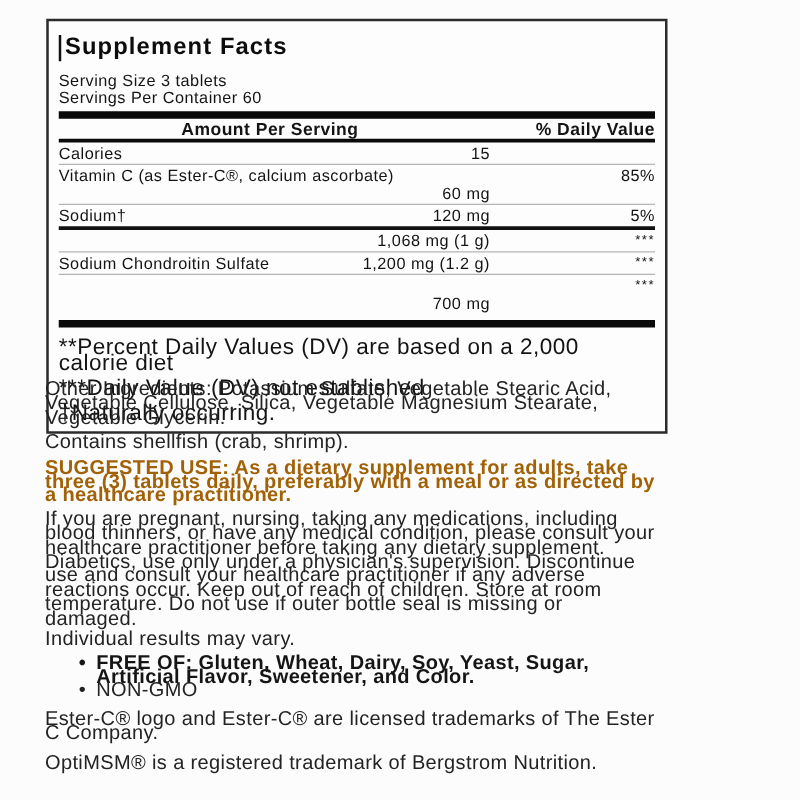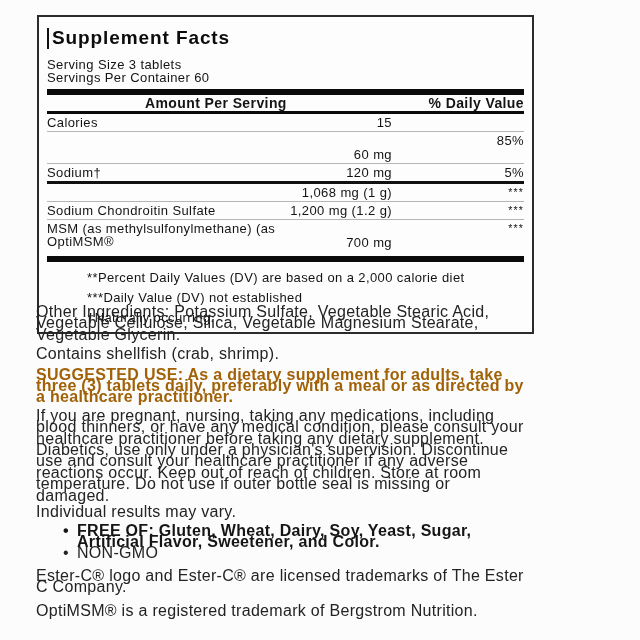--- a/index.html
+++ b/index.html
@@ -48,21 +48,21 @@
   }
   .nrow .name { white-space:pre-line; display:block; }
   .nrow .amount { position:absolute; right:132px; top:2px; white-space:nowrap; }
   .nrow.two { min-height:27px; }
   .nrow.two .amount { top:auto; bottom:2px; }
   .nrow .dv { position:absolute; right:0; top:2px; }
   .nrow .dv.stars { font-size:10.5px; top:2px; letter-spacing:1.2px; }
   .nrow.dark-sep { border-bottom:3px solid #111; }
   .nrow.no-sep { border-bottom:none; }
 
-  .footnotes { font-size:13px; margin-top:9px;margin-left:40px; }
+  .footnotes { font-size:18px; margin-top:9px; }
   .footnote-line { margin-bottom:7px; line-height:13px; }
   .footnote-line:last-child { margin-bottom:3px; }
 
   
   .body-copy {
     position:absolute; left:36px; top:306px; width:566px;
     font-size:16px; line-height:11.4px; letter-spacing:0.3px;
     color:#232323;
   }
   .ml { white-space:pre-line; }
@@ -100,20 +100,21 @@
     </div>
 
     <div class="nrow">
       <span class="name">Calories</span>
       <span class="amount">15</span>
       <span class="dv"></span>
     </div>
 
 
     <div class="nrow two">
+      <span class="name">Vitamin C (as Ester-C®, calcium ascorbate)</span>
       <span class="amount">60 mg</span>
       <span class="dv">85%</span>
     </div>
 
     <div class="nrow dark-sep">
       <span class="name">Sodium†</span>
       <span class="amount">120 mg</span>
       <span class="dv">5%</span>
     </div>
 
@@ -122,22 +123,20 @@
       <span class="dv stars">***</span>
     </div>
 
     <div class="nrow">
       <span class="name">Sodium Chondroitin Sulfate</span>
       <span class="amount">1,200 mg (1.2 g)</span>
       <span class="dv stars">***</span>
     </div>
 
     <div class="nrow two no-sep">
-      <span class="name">MSM (as methylsulfonylmethane) (as
-OptiMSM®</span>
       <span class="amount">700 mg</span>
       <span class="dv stars">***</span>
     </div>
 
     <div class="bar-thick"></div>
 
     <div class="footnotes">
       <div class="footnote-line">**Percent Daily Values (DV) are based on a 2,000 calorie diet</div>
       <div class="footnote-line">***Daily Value (DV) not established</div>
       <div class="footnote-line">†Naturally occurring.</div>

